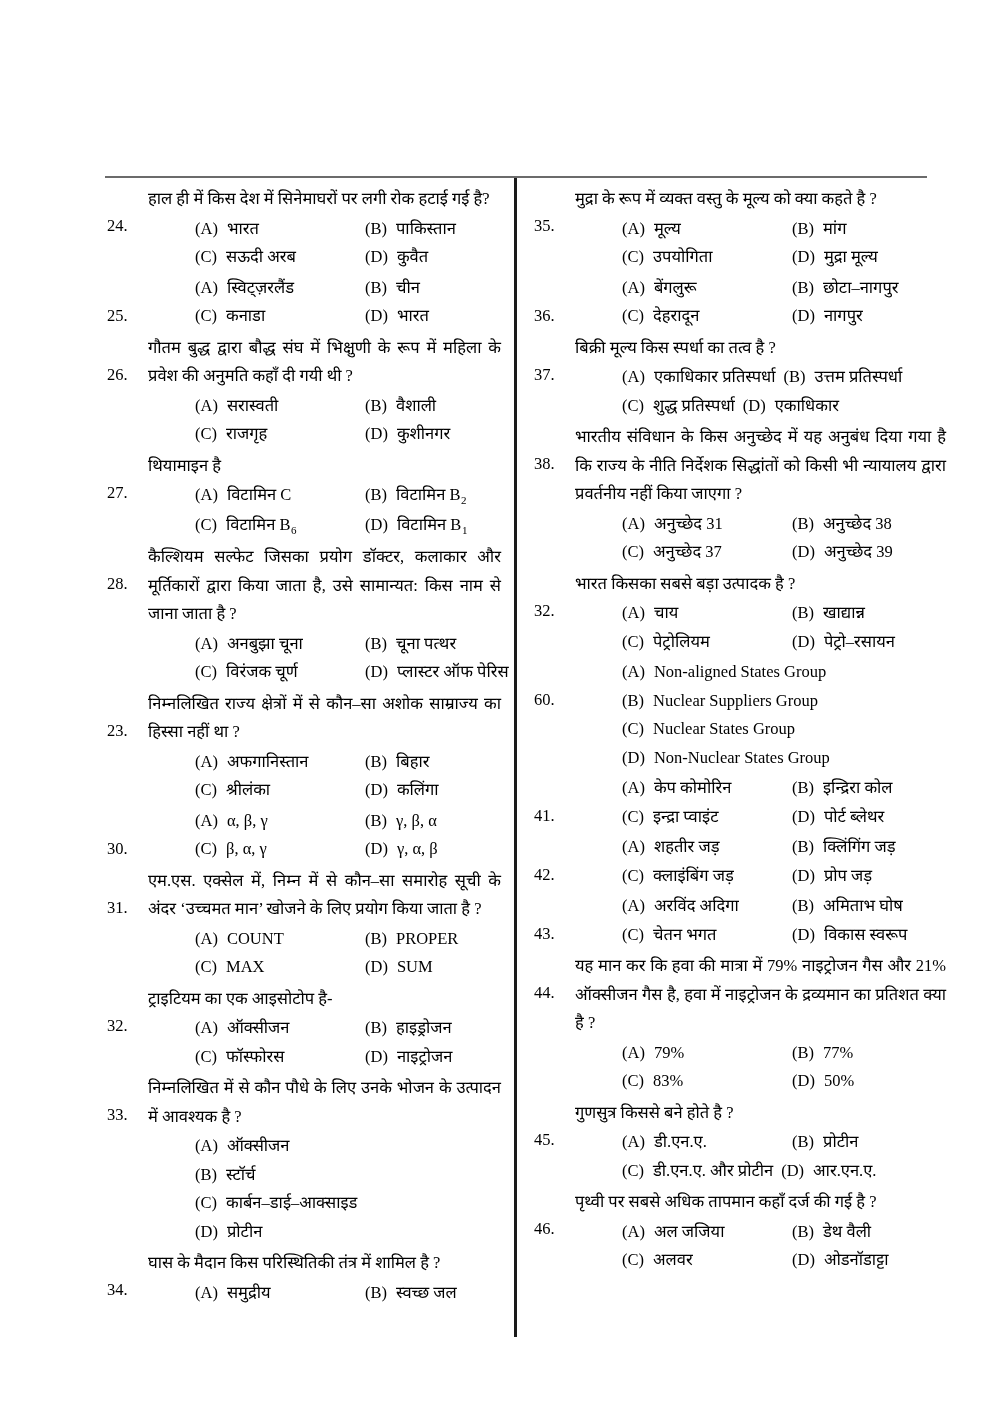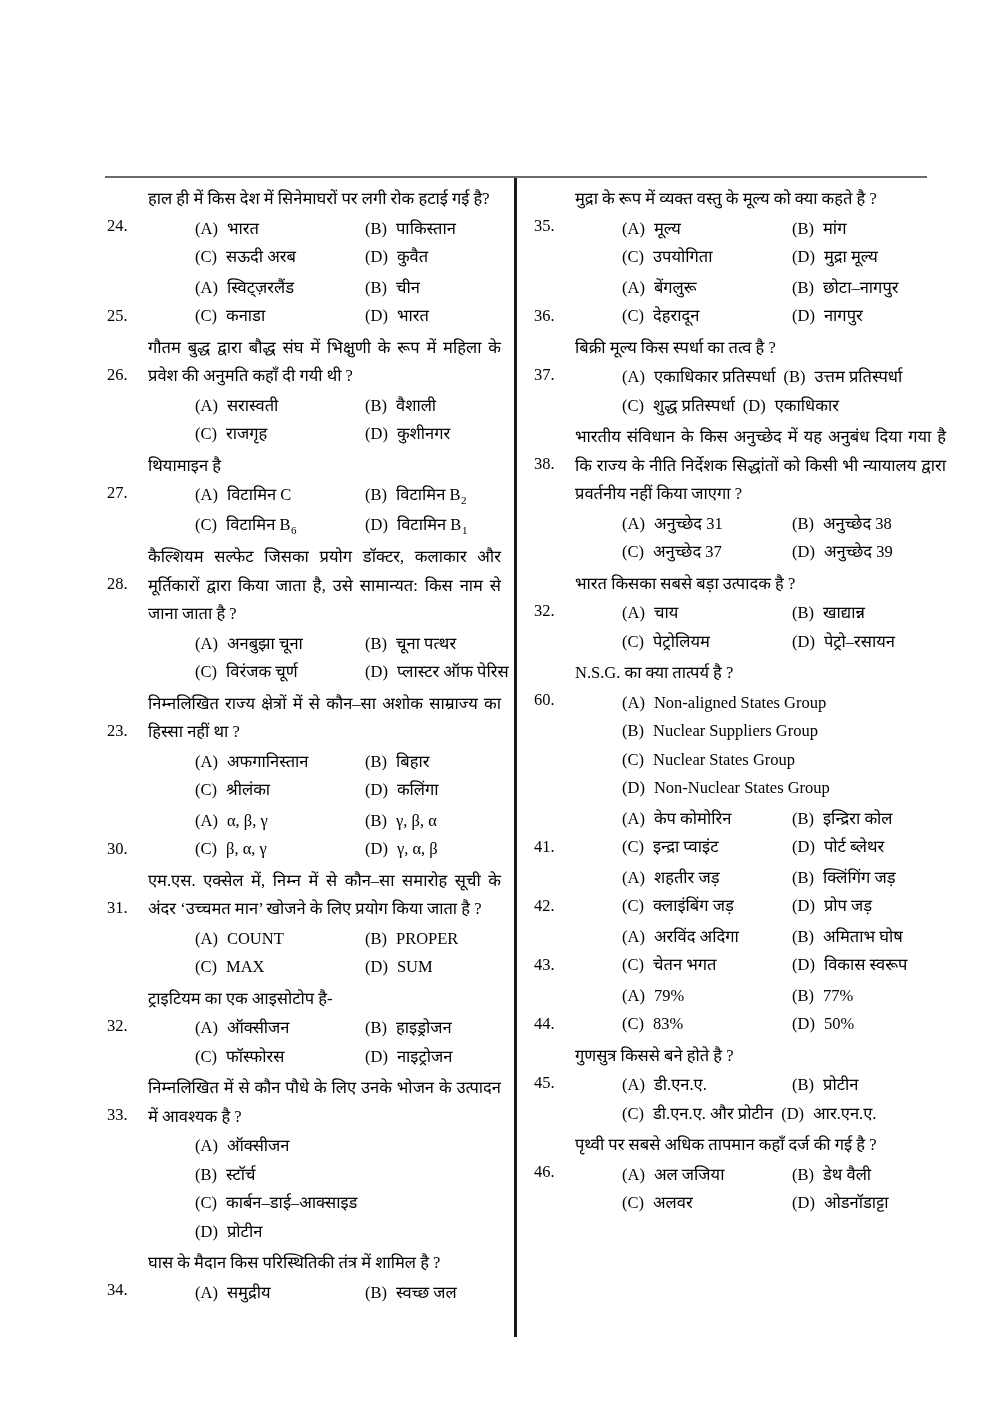--- a/index.html
+++ b/index.html
@@ -592,21 +592,20 @@
                   <span class="opt-lbl">(D)</span>
                   <span class="opt-txt">पेट्रो–रसायन</span>
                 </div>
               </div>
             </div>
           </div>
         </div>
         <div class="q">
           <div class="q-num">60.</div>
           <div class="q-body">
-            <p class="q-text nojust">N.S.G. का क्या तात्पर्य है ?</p>
             <div class="opts opts-indent">
               <div class="opt-row stack">
                 <div class="opt full">
                   <span class="opt-lbl">(A)</span>
                   <span class="opt-txt">Non-aligned States Group</span>
                 </div>
                 <div class="opt full">
                   <span class="opt-lbl">(B)</span>
                   <span class="opt-txt">Nuclear Suppliers Group</span>
                 </div>
@@ -699,20 +698,21 @@
                   <span class="opt-lbl">(D)</span>
                   <span class="opt-txt">विकास स्वरूप</span>
                 </div>
               </div>
             </div>
           </div>
         </div>
         <div class="q">
           <div class="q-num">44.</div>
           <div class="q-body">
+            <p class="q-text">यह मान कर कि हवा की मात्रा में 79% नाइट्रोजन गैस और 21% ऑक्सीजन गैस है, हवा में नाइट्रोजन के द्रव्यमान का प्रतिशत क्या है ?</p>
             <div class="opts opts-indent">
               <div class="opt-row grid">
                 <div class="opt a">
                   <span class="opt-lbl">(A)</span>
                   <span class="opt-txt">79%</span>
                 </div>
                 <div class="opt b">
                   <span class="opt-lbl">(B)</span>
                   <span class="opt-txt">77%</span>
                 </div>

